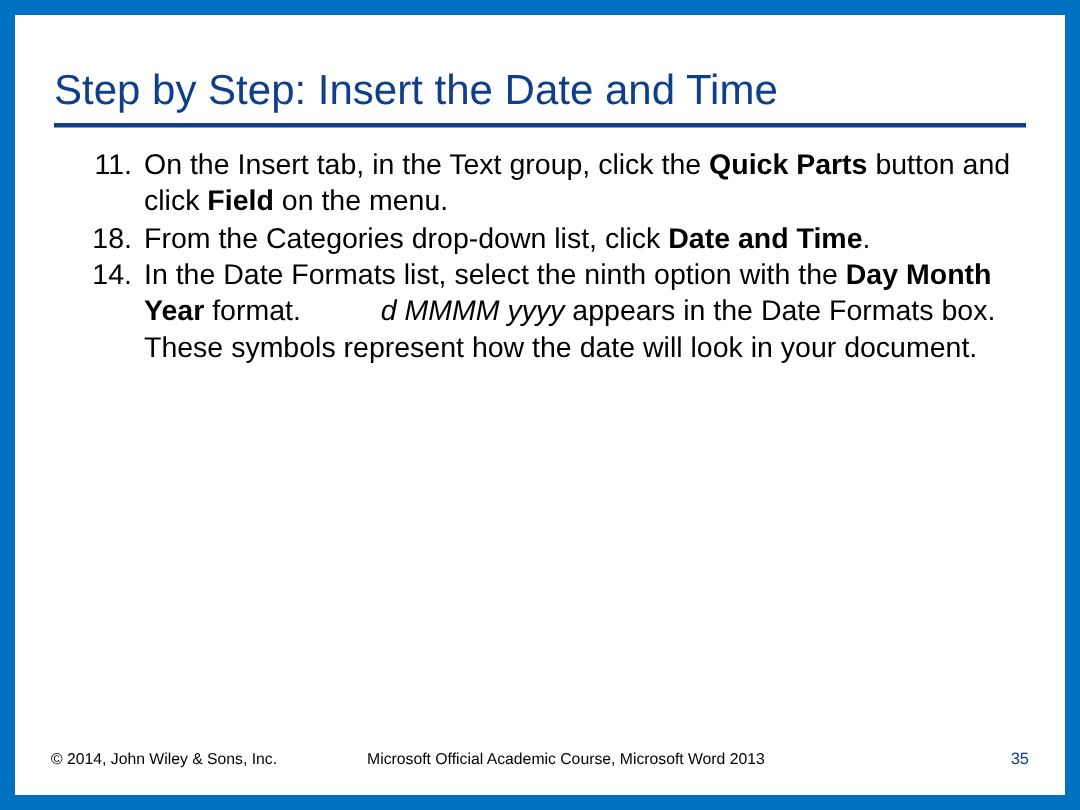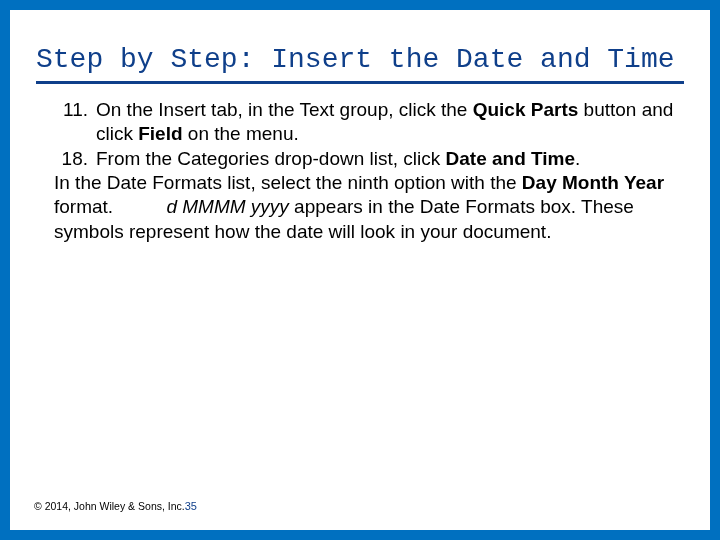--- a/index.html
+++ b/index.html
@@ -15,21 +15,20 @@
   }
   .title-area {
     padding: 34px 26px 8px 26px;
   }
   .title {
     color: #0f3f8a;
     font-size: 28px;
     font-weight: 400;
     border-bottom: 3px solid #0f3f8a;
     padding-bottom: 6px;
-    font-family: Liberation Mono, monospace;
   }
   .content {
     padding: 6px 16px 0 44px;
     flex: 1;
   }
   ol.steps {
     list-style: none;
     font-size: 19px;
     line-height: 1.28;
     color: #000;
@@ -77,23 +76,25 @@
     <ol class="steps">
         <li>
           <span class="num">11.</span>
           <span class="txt"><span>On the Insert tab, in the Text group, click the </span><span class="b">Quick Parts</span><span> button and click </span><span class="b">Field</span><span> on the menu.</span></span>
         </li>
         <li>
           <span class="num">18.</span>
           <span class="txt"><span>From the Categories drop-down list, click </span><span class="b">Date and Time</span><span>.</span></span>
         </li>
         <li>
+          <span class="num">14.</span>
           <span class="txt"><span>In the Date Formats list, select the ninth option with the </span><span class="b">Day Month Year</span><span> format. </span><span class="i">d MMMM yyyy</span><span> appears in the Date Formats box. These symbols represent how the date will look in your document.</span></span>
         </li>
       </ol>
   </div>
 
   <div class="footer">
     <span class="copyright">© 2014, John Wiley &amp; Sons, Inc.</span>
+    <span class="course">Microsoft Official Academic Course, Microsoft Word 2013</span>
     <span class="pagenum">35</span>
   </div>
 
 </div>
 
 </body></html>

